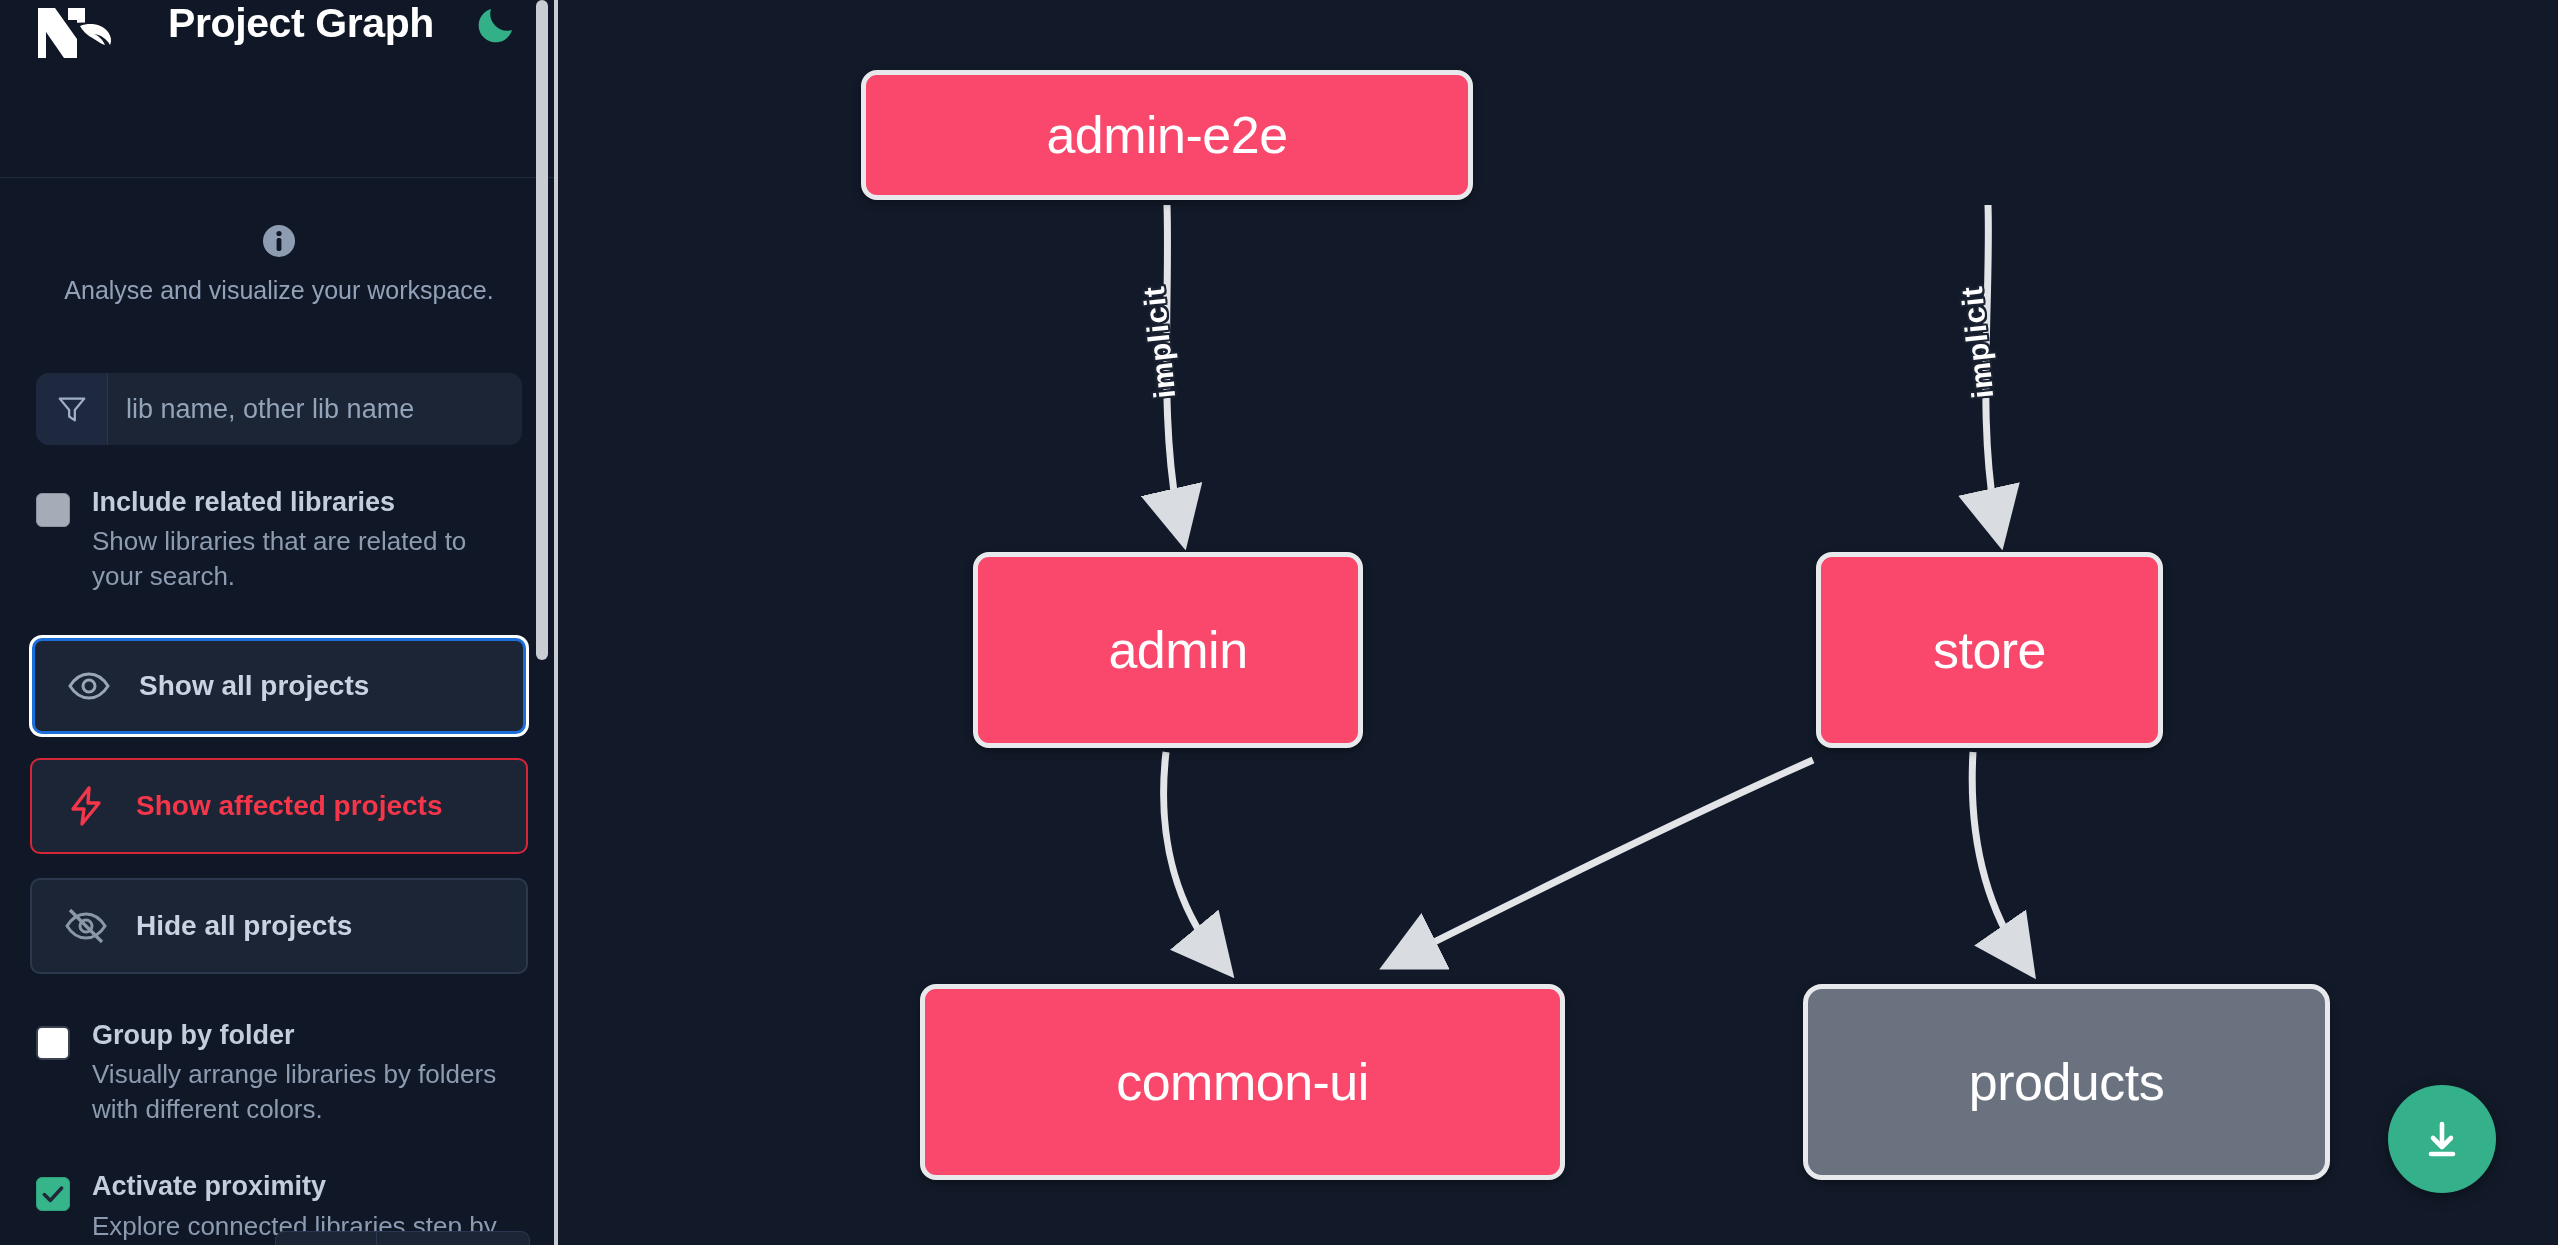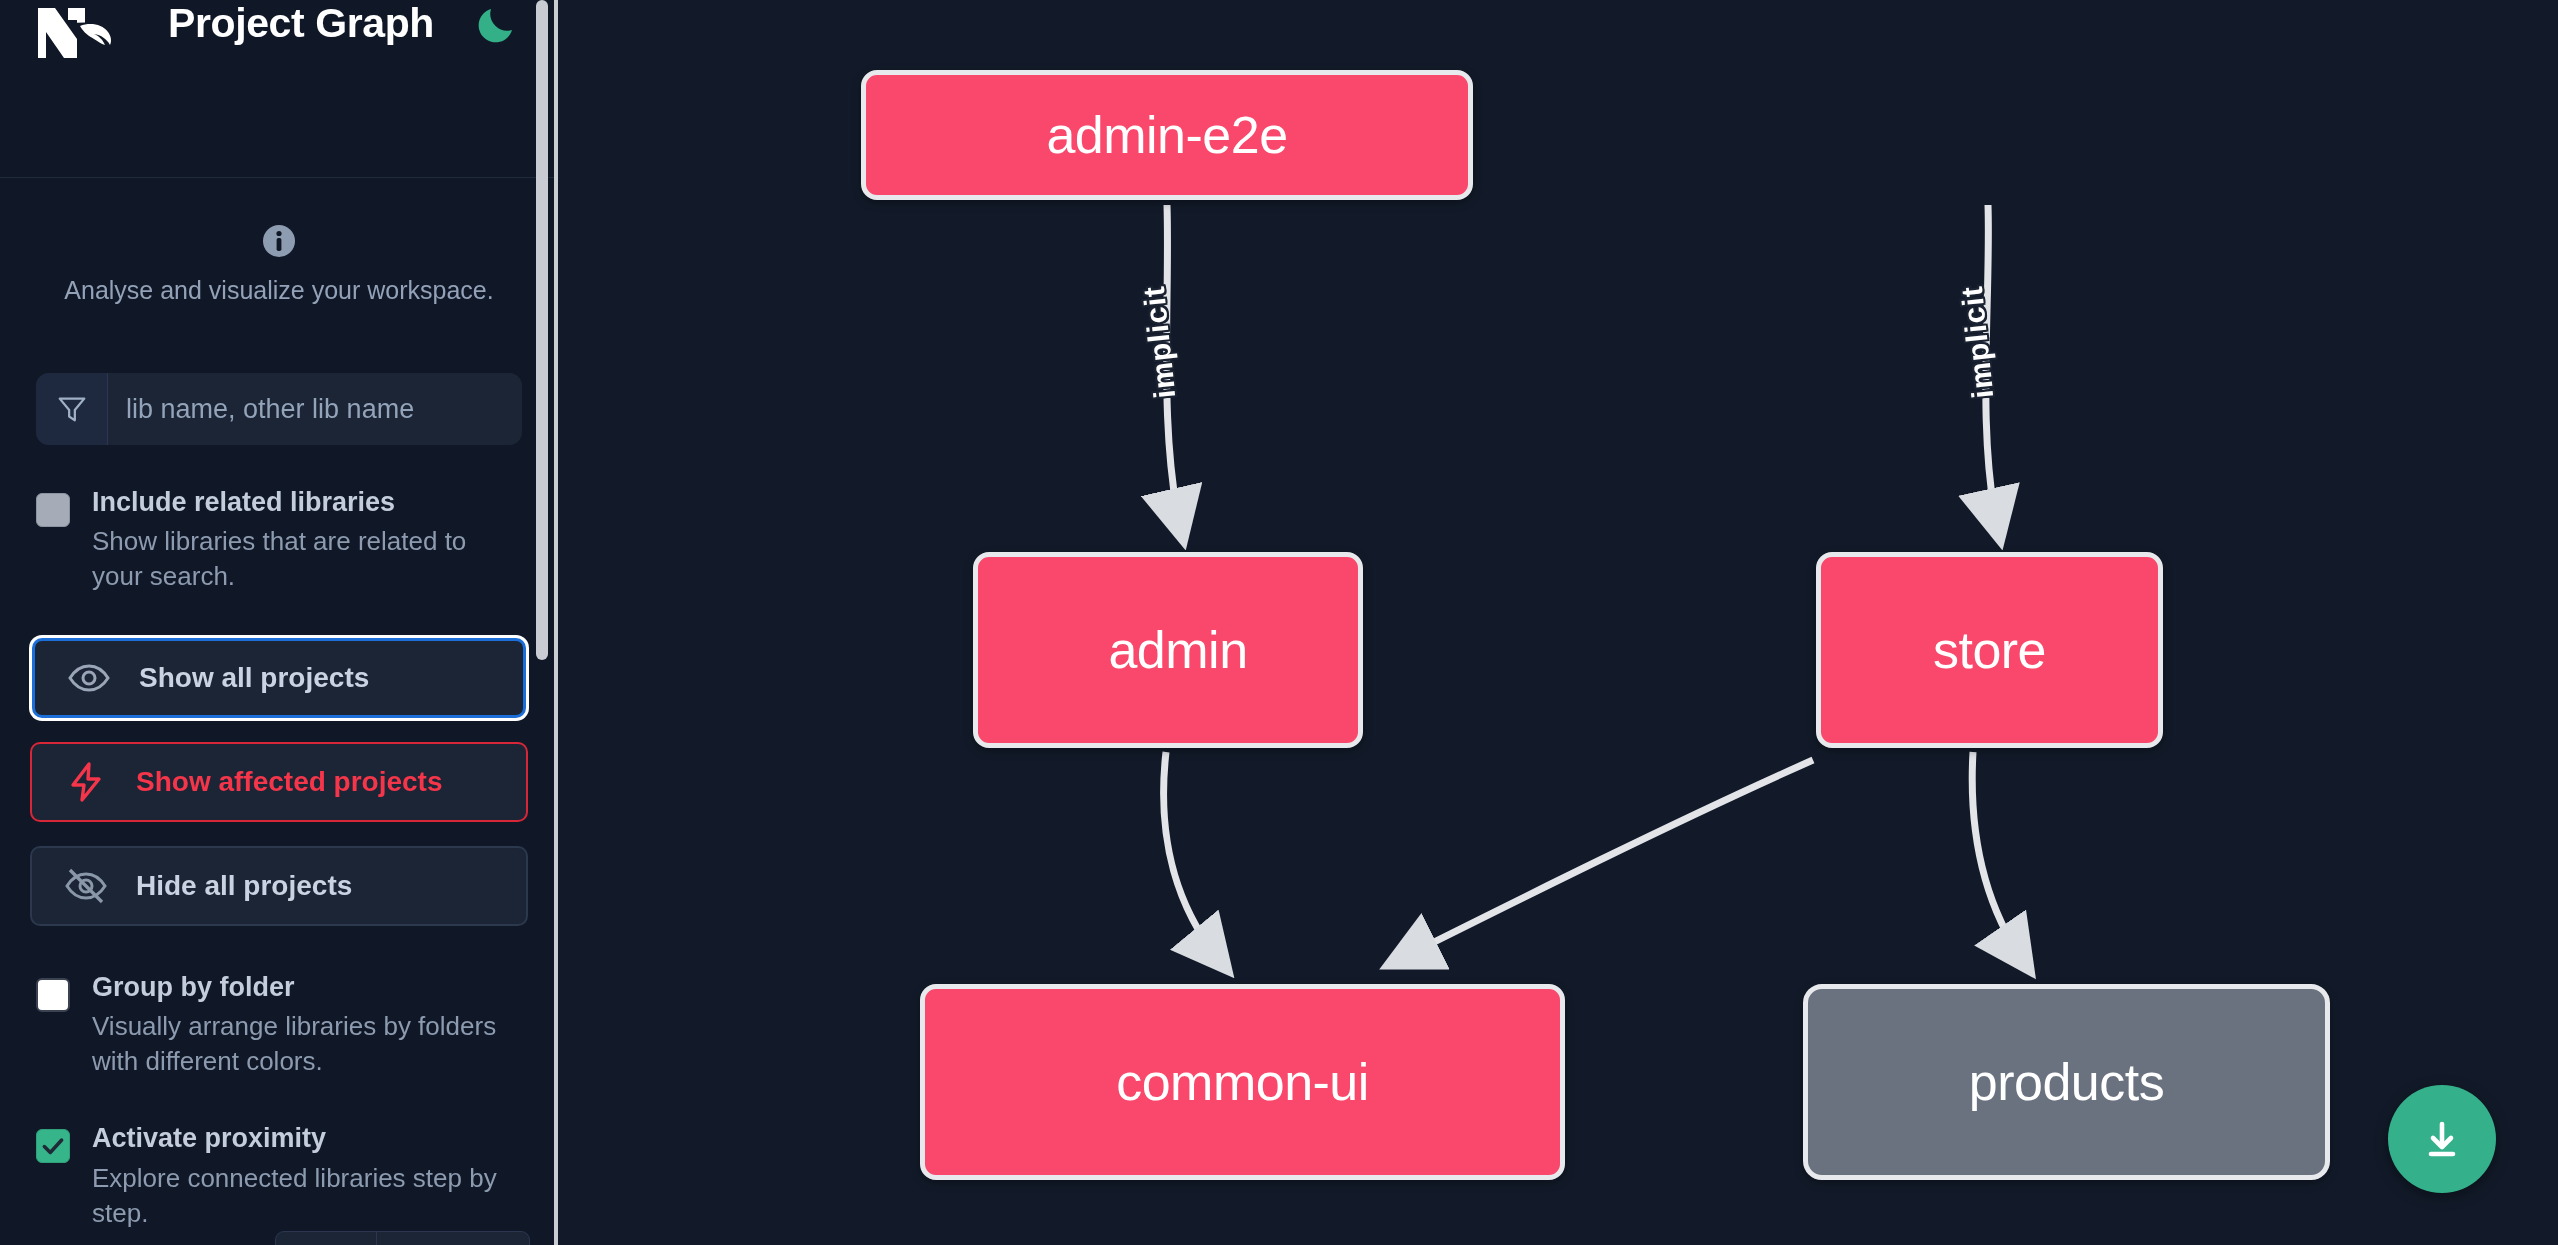--- a/index.html
+++ b/index.html
@@ -73,21 +73,21 @@
     background: #36b58a; border: 1px solid #2fa079;
     display: flex; align-items: center; justify-content: center;
   }
   .check-title { font-size: 27px; font-weight: 700; color: #c3cddc; line-height: 1.15; }
   .check-desc { font-size: 26px; color: #8d9bb0; line-height: 1.35; margin-top: 6px; max-width: 440px; }
 
   .btn-stack { margin-top: 44px; padding: 0 30px; }
   .gbtn {
     position: relative;
     display: flex; align-items: center;
-    height: 80px;
+    height: 96px;
     border-radius: 10px;
     background: #1b2535;
     margin-bottom: 24px;
     padding-left: 32px;
     cursor: pointer;
   }
   .gbtn .gicon { width: 44px; height: 44px; flex: 0 0 44px; margin-right: 28px; }
   .gbtn .glabel { font-size: 28px; font-weight: 700; }
   .btn-show-all {
     border: 3px solid #1c6fd8;

